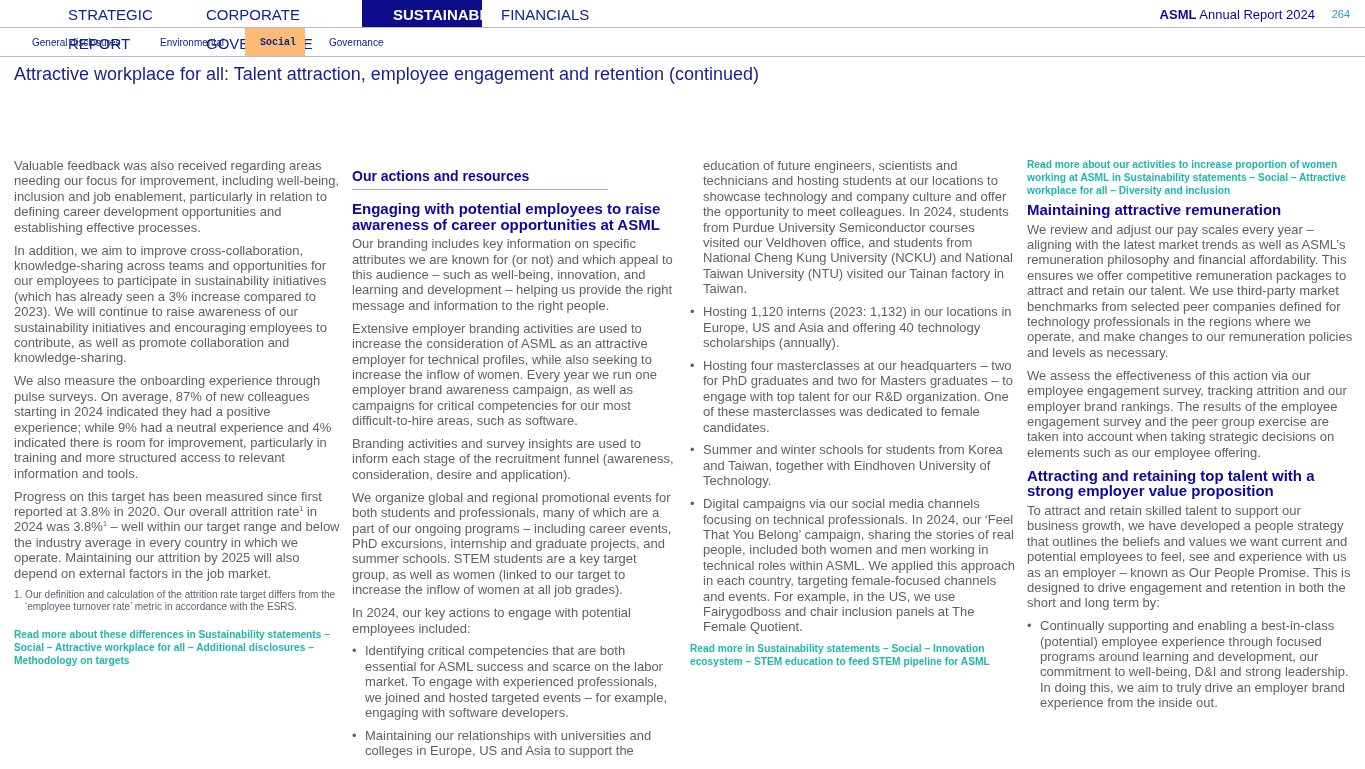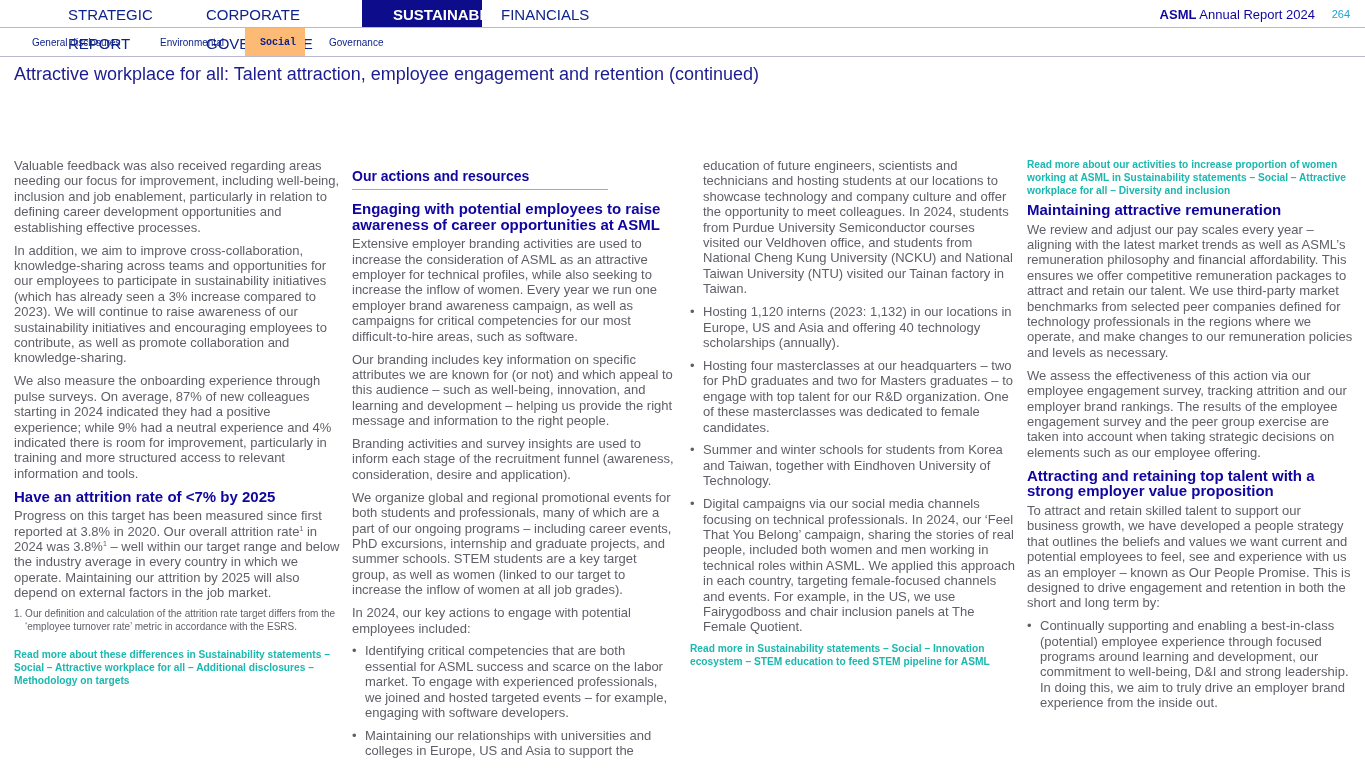--- a/index.html
+++ b/index.html
@@ -57,31 +57,30 @@
   <div class="sub active" style="left:245px;width:60px;padding-left:15px;">Social</div>
   <div class="sub" style="left:305px;width:100px;padding-left:24px;">Governance</div>
 </div>
 
 <h1 class="page-title">Attractive workplace for all: Talent attraction, employee engagement and retention (continued)</h1>
 
 <div class="col" id="col1">
   <p>Valuable feedback was also received regarding areas needing our focus for improvement, including well-being, inclusion and job enablement, particularly in relation to defining career development opportunities and establishing effective processes.</p>
   <p>In addition, we aim to improve cross-collaboration, knowledge-sharing across teams and opportunities for our employees to participate in sustainability initiatives (which has already seen a 3% increase compared to 2023). We will continue to raise awareness of our sustainability initiatives and encouraging employees to contribute, as well as promote collaboration and knowledge-sharing.</p>
   <p>We also measure the onboarding experience through pulse surveys. On average, 87% of new colleagues starting in 2024 indicated they had a positive experience; while 9% had a neutral experience and 4% indicated there is room for improvement, particularly in training and more structured access to relevant information and tools.</p>
-  <h3>Have an attrition rate of &lt;7% by 2025</h3>
   <p><span>Progress on this target has been measured since first reported at 3.8% in 2020. Our overall attrition rate</span><sup>1</sup><span> in 2024 was 3.8%</span><sup>1</sup><span> – well within our target range and below the industry average in every country in which we operate. Maintaining our attrition by 2025 will also depend on external factors in the job market.</span></p>
   <p class="footnote">1. Our definition and calculation of the attrition rate target differs from the ‘employee turnover rate’ metric in accordance with the ESRS.</p>
   <a class="link">Read more about these differences in Sustainability statements – Social – Attractive workplace for all – Additional disclosures – Methodology on targets</a>
 </div>
 
 <div class="col" id="col2">
   <h2>Our actions and resources</h2>
   <h3>Engaging with potential employees to raise awareness of career opportunities at ASML</h3>
+  <p>Our branding includes key information on specific attributes we are known for (or not) and which appeal to this audience – such as well-being, innovation, and learning and development – helping us provide the right message and information to the right people.</p>
   <p>Extensive employer branding activities are used to increase the consideration of ASML as an attractive employer for technical profiles, while also seeking to increase the inflow of women. Every year we run one employer brand awareness campaign, as well as campaigns for critical competencies for our most difficult-to-hire areas, such as software.</p>
-  <p>Our branding includes key information on specific attributes we are known for (or not) and which appeal to this audience – such as well-being, innovation, and learning and development – helping us provide the right message and information to the right people.</p>
   <p>Branding activities and survey insights are used to inform each stage of the recruitment funnel (awareness, consideration, desire and application).</p>
   <p>We organize global and regional promotional events for both students and professionals, many of which are a part of our ongoing programs – including career events, PhD excursions, internship and graduate projects, and summer schools. STEM students are a key target group, as well as women (linked to our target to increase the inflow of women at all job grades).</p>
   <p>In 2024, our key actions to engage with potential employees included:</p>
   <ul>
     <li>Identifying critical competencies that are both essential for ASML success and scarce on the labor market. To engage with experienced professionals, we joined and hosted targeted events – for example, engaging with software developers.</li>
     <li>Maintaining our relationships with universities and colleges in Europe, US and Asia to support the</li>
   </ul>
 </div>
 
 <div class="col" id="col3">

